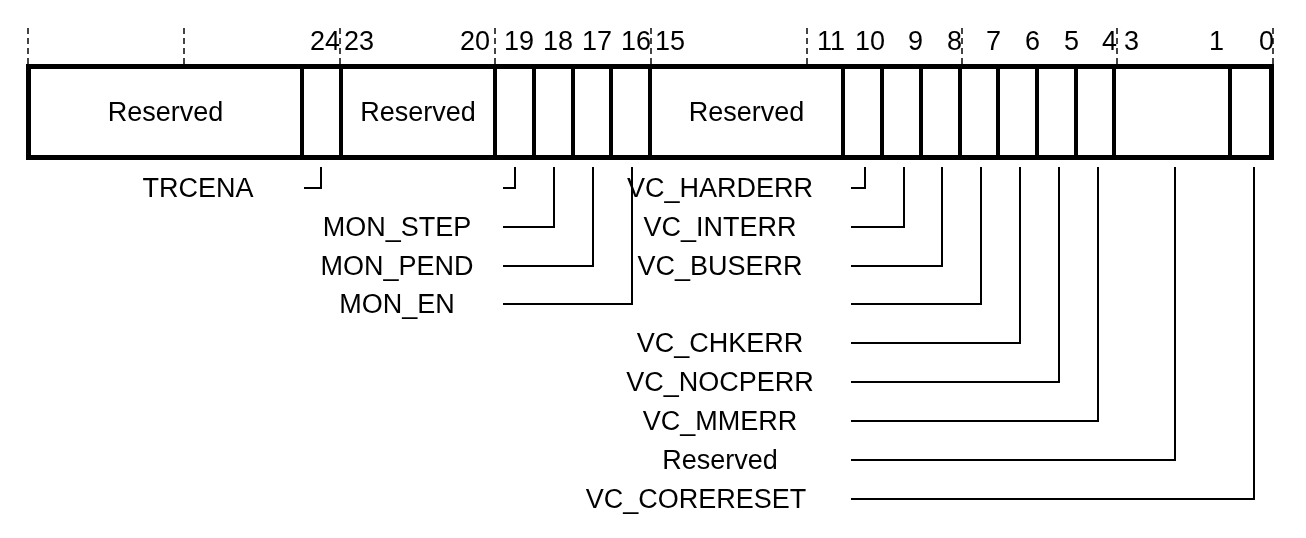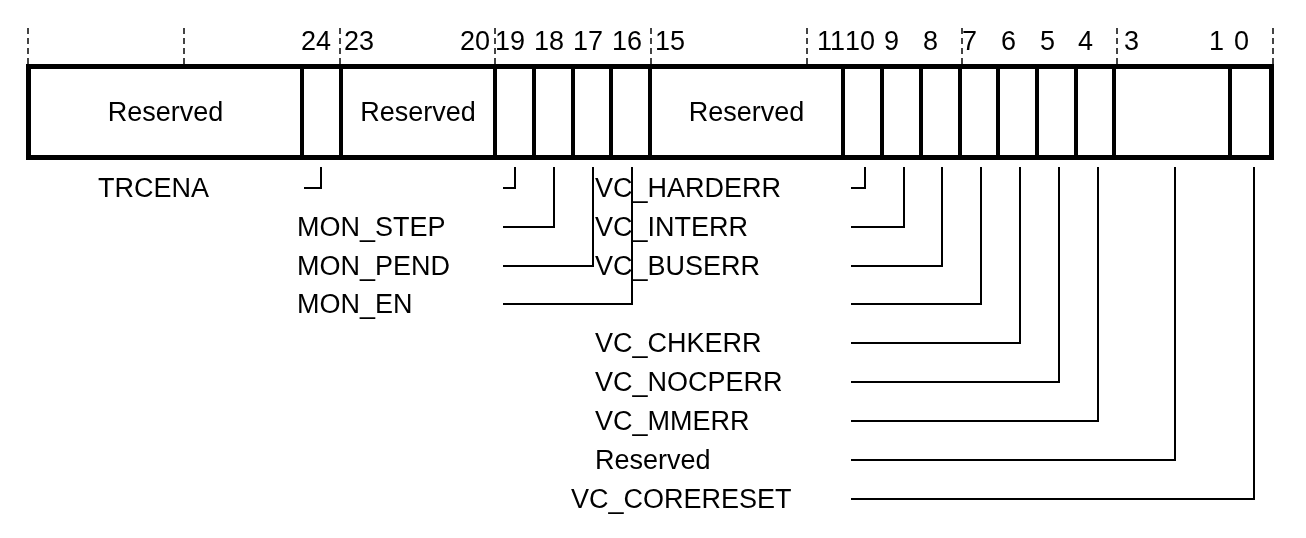--- a/index.html
+++ b/index.html
@@ -5,36 +5,36 @@
   html,body{margin:0;padding:0;background:#fff;}
   #canvas{
     position:relative;width:1306px;height:538px;background:#ffffff;
     font-family:"Liberation Sans","DejaVu Sans",sans-serif;color:#000;
     overflow:hidden;
   }
   
   .bitnums{position:absolute;top:26px;height:30px;line-height:30px;
     font-size:27px;white-space:nowrap;}
   .bitnums.pair{display:flex;justify-content:space-between;}
-  .bitnums.single{text-align:left;}
+  .bitnums.single{text-align:right;}
   
   .tick{position:absolute;top:28px;height:36px;width:0;
     border-left:2px dashed #444;}
   
   #regbox{position:absolute;left:26px;top:64px;width:1238px;height:86px;
     border:5px solid #000;background:#fff;}
   .fielddiv{position:absolute;top:0;height:100%;width:4px;background:#000;}
   .fieldlabel{position:absolute;top:0;height:86px;line-height:86px;
     text-align:center;font-size:27px;}
   
   .hline{position:absolute;height:2px;background:#000;}
   .vline{position:absolute;width:2px;background:#000;}
   
   .sig{position:absolute;height:32px;line-height:32px;font-size:27px;
-    text-align:left;white-space:nowrap;}
+    text-align:center;white-space:nowrap;}
 </style>
 </head>
 <body>
 
 <div id="canvas">
 
   <span class="tick" style="left:27px"></span>
   <span class="tick" style="left:183px"></span>
   <span class="tick" style="left:339px"></span>
   <span class="tick" style="left:494px"></span>

